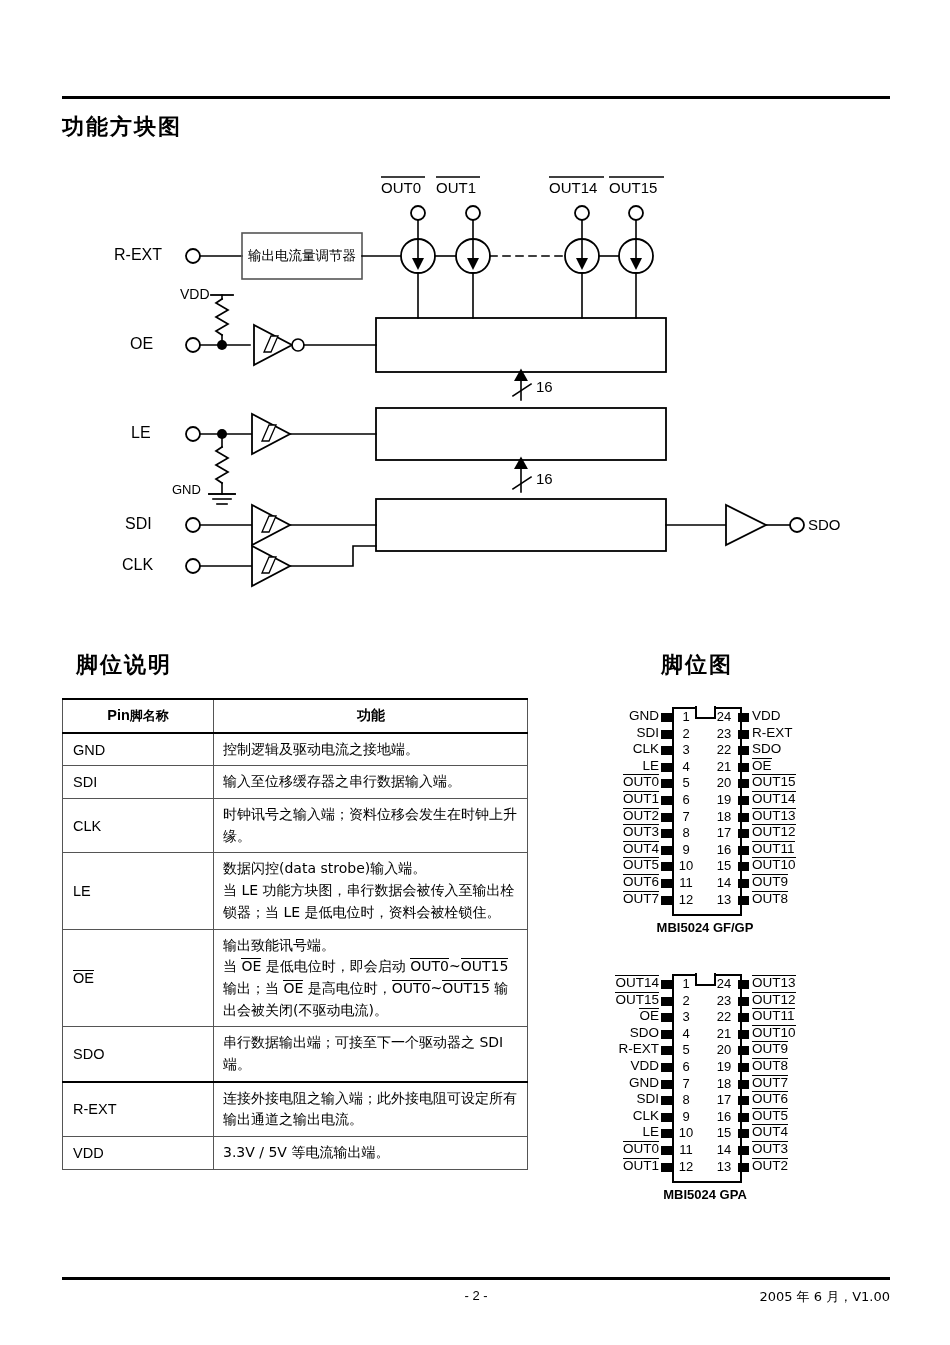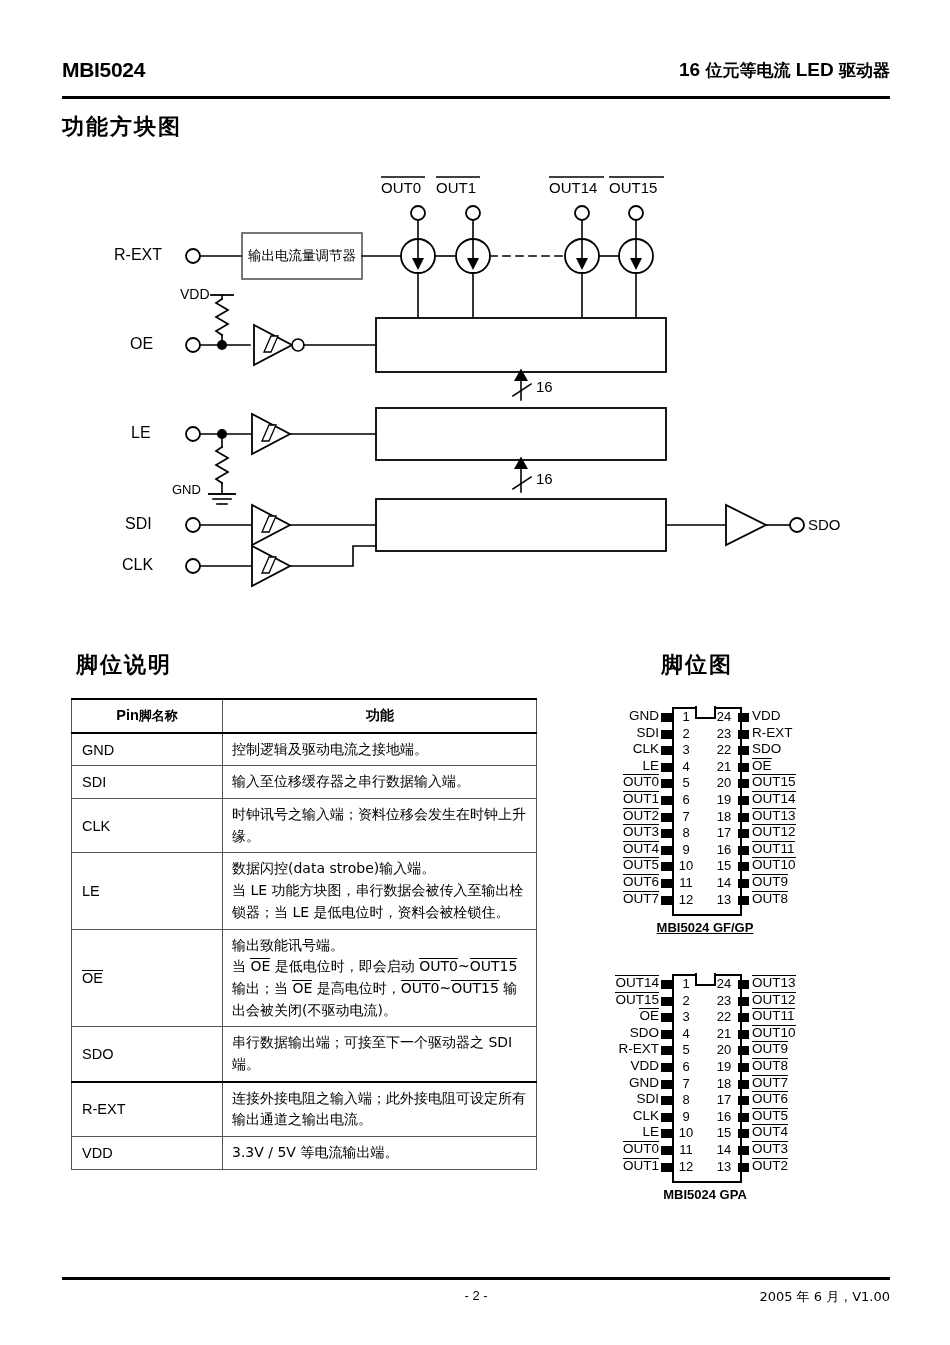--- a/index.html
+++ b/index.html
@@ -15,21 +15,21 @@
   #hdrrule{position:absolute;left:62px;top:96px;width:828px;height:0;
            border-top:3px solid #000;}
 
   .sec-title{position:absolute;font-size:22px;font-weight:bold;letter-spacing:2px;}
 
   
   #bd{position:absolute;left:0;top:0;width:950px;height:640px;}
   #bd svg{display:block;}
 
   
-  #tbl{position:absolute;left:62px;top:698px;width:466px;border-collapse:collapse;margin-left:9px;}
+  #tbl{position:absolute;left:62px;top:698px;width:466px;border-collapse:collapse;}
   #tbl td,#tbl th{border:1px solid #555;padding:0;vertical-align:middle;}
   #tbl .c1{width:140px;padding:5px 0 5px 10px;font-size:14.5px;}
   #tbl .c2{padding:5px 8px 5px 9px;font-size:14px;line-height:1.55;}
   #tbl thead th{font-size:14px;font-weight:bold;text-align:center;padding:6px 0;}
   #tbl thead th .sm{font-size:13px;}
   #tbl .thick-top{border-top:2px solid #000;}
   #tbl .thick-bot{border-bottom:2px solid #000;}
   .ob{display:inline-block;border-top:1px solid #000;line-height:1.05;padding-top:0px;}
   .cn{font-family:"DejaVu Sans","Liberation Sans",sans-serif;}
 
@@ -48,24 +48,20 @@
   #ftrule{position:absolute;left:62px;top:1277px;width:828px;height:0;border-top:3px solid #000;}
   #ftr{position:absolute;left:62px;top:1288px;width:828px;font-size:13px;}
   #ftr .pg-no{position:absolute;left:50%;transform:translateX(-50%);white-space:nowrap;}
   #ftr .rev{position:absolute;right:0;white-space:nowrap;}
 </style>
 </head>
 <body>
 
 <div class="pg">
 
-  <div id="hdr">
-    <div class="left">MBI5024</div>
-    <div class="right"><span>16</span> <span class="cn">位元等电流</span> <span>LED</span> <span class="cn">驱动器</span></div>
-  </div>
   <div id="hdrrule"></div>
 
   <div class="sec-title cn" style="left:62px;top:112px;">功能方块图</div>
 
   <div id="bd">
     <svg width="950" height="640" viewBox="0 0 950 640" xmlns="http://www.w3.org/2000/svg">
       <defs>
         <marker id="ah" markerWidth="9" markerHeight="9" refX="4" refY="4.5" orient="auto">
           <path d="M0,0 L8,4.5 L0,9 Z" fill="#000"></path>
         </marker>
@@ -329,21 +325,21 @@
       <div class="lbl" style="left: 156px; top: 142.8px;"><span class="ob">OUT11</span></div>
       <div class="pad" style="left: 142px; top: 164.4px;"></div>
       <div class="num" style="left: 117px; top: 160.4px;">15</div>
       <div class="lbl" style="left: 156px; top: 159.4px;"><span class="ob">OUT10</span></div>
       <div class="pad" style="left: 142px; top: 181px;"></div>
       <div class="num" style="left: 117px; top: 177px;">14</div>
       <div class="lbl" style="left: 156px; top: 176px;"><span class="ob">OUT9</span></div>
       <div class="pad" style="left: 142px; top: 197.6px;"></div>
       <div class="num" style="left: 117px; top: 193.6px;">13</div>
       <div class="lbl" style="left: 156px; top: 192.6px;"><span class="ob">OUT8</span></div>
-      <div class="cap" style="top: 222.2px; left: 0px; width: 218px; text-decoration: underline;">MBI5024 GF/GP</div>
+      <div class="cap" style="top: 222.2px; left: 0px; width: 218px;">MBI5024 GF/GP</div>
     </div>
   <div class="pinfig" id="fig1" style="left:596px;top:965px;width:300px;height:215px;">
       <div class="body" style="left: 76px; top: 9px; width: 66px; height: 205.2px;"></div>
       <div class="notch" style="left: 99px; top: 8px;"></div>
       <div class="pad" style="left: 65px; top: 15px;"></div>
       <div class="num" style="left: 79px; top: 11px;">1</div>
       <div class="lbl l" style="right: 237px; top: 10px;"><span class="ob">OUT14</span></div>
       <div class="pad" style="left: 65px; top: 31.6px;"></div>
       <div class="num" style="left: 79px; top: 27.6px;">2</div>
       <div class="lbl l" style="right: 237px; top: 26.6px;"><span class="ob">OUT15</span></div>

